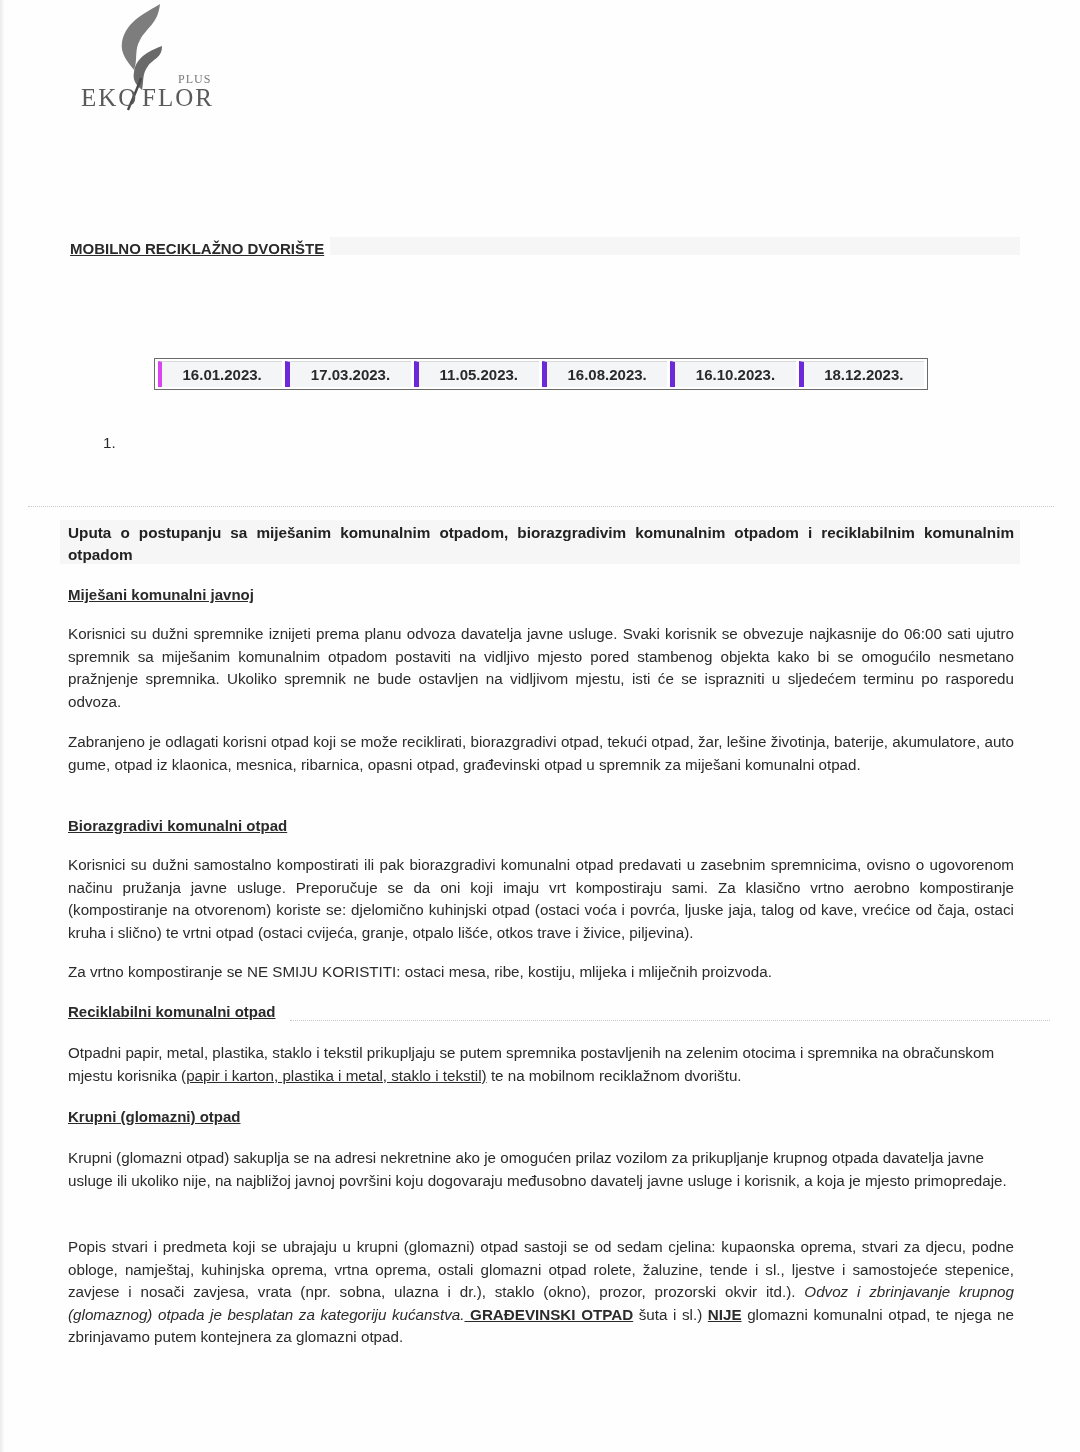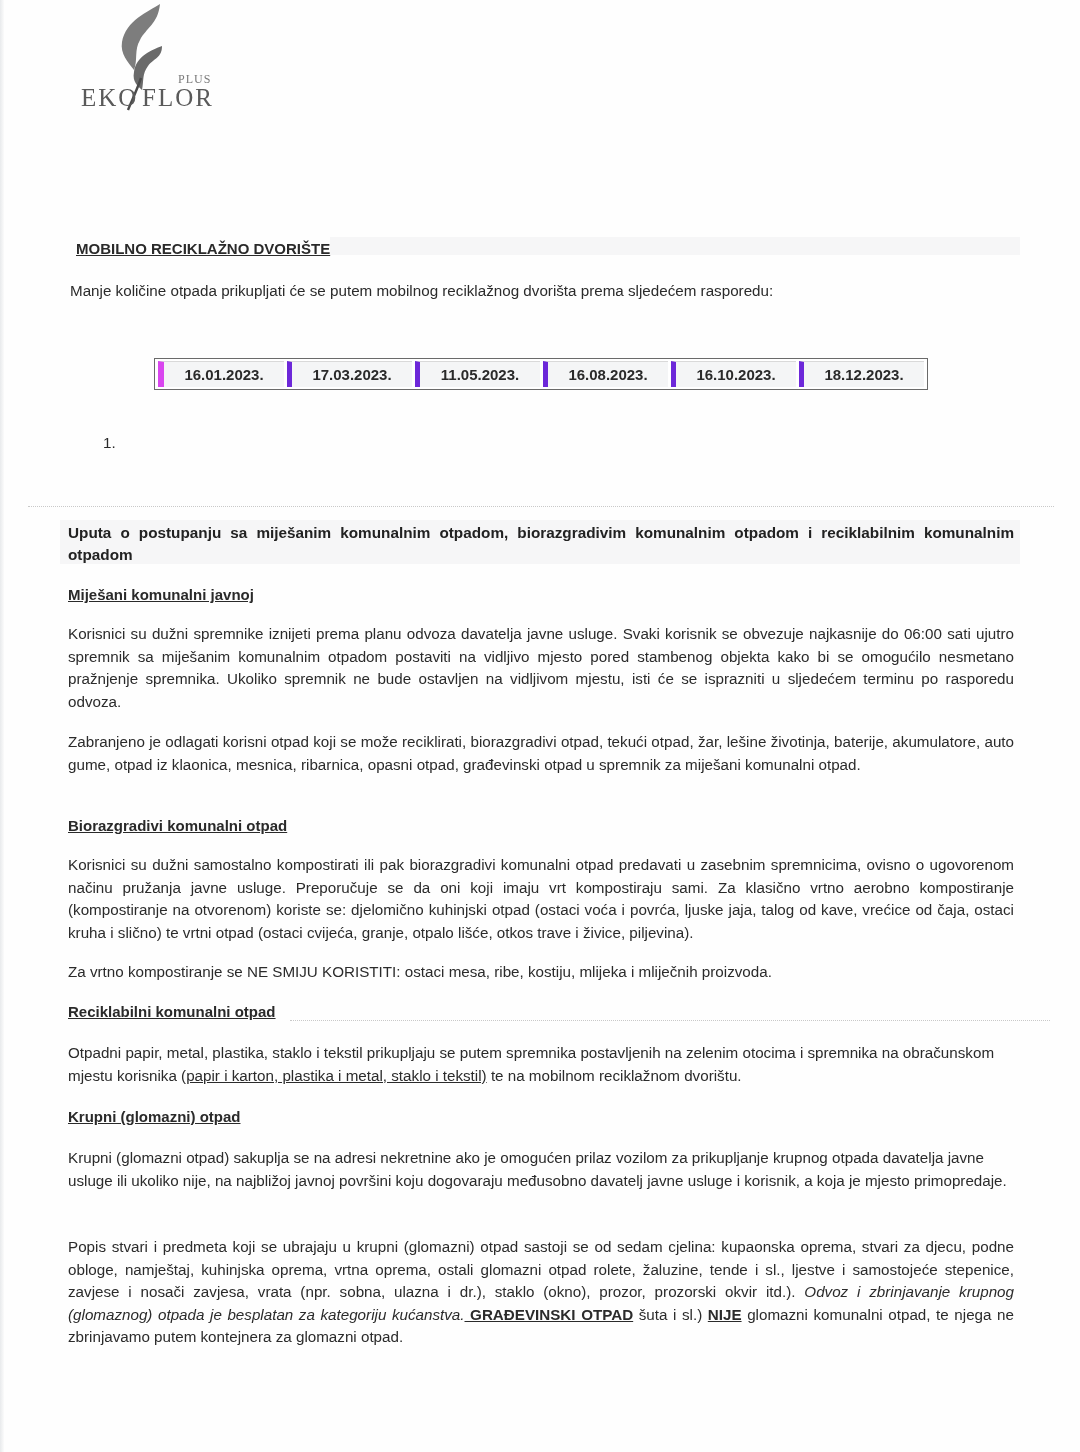--- a/index.html
+++ b/index.html
@@ -20,21 +20,21 @@
     .logo-plus { position: absolute; left: 128px; top: 70px; font-family: "Liberation Serif", "DejaVu Serif", serif; font-size: 12px; letter-spacing: 1px; color: #7a7a7a; }
 
     .txt { position: absolute; font-size: 15.2px; line-height: 22.5px; color: #2b2b2b; }
     .heading-u { position: absolute; font-weight: bold; font-size: 15px; text-decoration: underline; color: #2a2a2a; }
     .bold-heading { position: absolute; font-weight: bold; font-size: 15.3px; line-height: 22px; color: #222; }
     .justify { text-align: justify; }
 
     
     .dates-table { position: absolute; left: 154px; top: 358px; width: 774px; height: 32px; border: 1.5px solid #6a6a6a; box-sizing: border-box; display: flex; padding: 2px 3px; gap: 3px; background: #fff; }
     .date-cell { flex: 1; border-left: 5px solid #6d28d9; border-top: 1px solid #d9d9d9; background: #f4f5f6; display: flex; align-items: center; justify-content: center; font-weight: bold; font-size: 15px; color: #2a2a2a; }
-    .date-cell:first-child { border-left: 6px solid #d946ef; }
+    .date-cell:first-child { border-left: 4px solid #d946ef; }
 
     .list-num { position: absolute; left: 103px; top: 434px; font-size: 15.2px; }
     .dotted-line { position: absolute; height: 0; border-top: 1px dotted #c9c9c9; }
     .faint-band { position: absolute; background: rgba(200,200,205,0.14); }
     .u { text-decoration: underline; }
     .i { font-style: italic; }
     .b { font-weight: bold; text-decoration: underline; }
   </style>
 </head>
 <body>
@@ -47,22 +47,21 @@
       <path d="M52 2 C40 10 18 18 14 40 C12 52 20 60 26 68 C30 58 26 48 32 38 C38 26 50 22 52 2 Z" fill="#7d7d7d"></path>
       <path d="M54 44 C44 48 28 54 26 70 C24 80 30 84 34 88 C36 78 34 72 40 64 C46 56 54 56 54 44 Z" fill="#6a6a6a"></path>
       <path d="M33 76 C29 88 24 98 20 108" stroke="#4a4a4a" stroke-width="2.4" fill="none"></path>
     </svg>
     <span class="logo-word logo-eko">EKO</span>
     <span class="logo-plus">PLUS</span>
     <span class="logo-word logo-flor">FLOR</span>
   </div>
 
   <div class="faint-band" style="left:330px; top:237px; width:690px; height:18px;"></div>
-  <div class="heading-u" style="left:76px; top:240px;text-decoration:underline;">MOBILNO RECIKLAŽNO DVORIŠTE</div>
-  <div class="txt" style="left:70px; top:280px; width:800px;">Manje količine otpada prikupljati će se putem mobilnog reciklažnog dvorišta prema sljedećem rasporedu:</div>
+  <div class="heading-u" style="left:70px; top:240px;text-decoration:underline;">MOBILNO RECIKLAŽNO DVORIŠTE</div>
 
   <div class="dates-table">
     <div class="date-cell">16.01.2023.</div>
     <div class="date-cell">17.03.2023.</div>
     <div class="date-cell">11.05.2023.</div>
     <div class="date-cell">16.08.2023.</div>
     <div class="date-cell">16.10.2023.</div>
     <div class="date-cell">18.12.2023.</div>
   </div>
 

